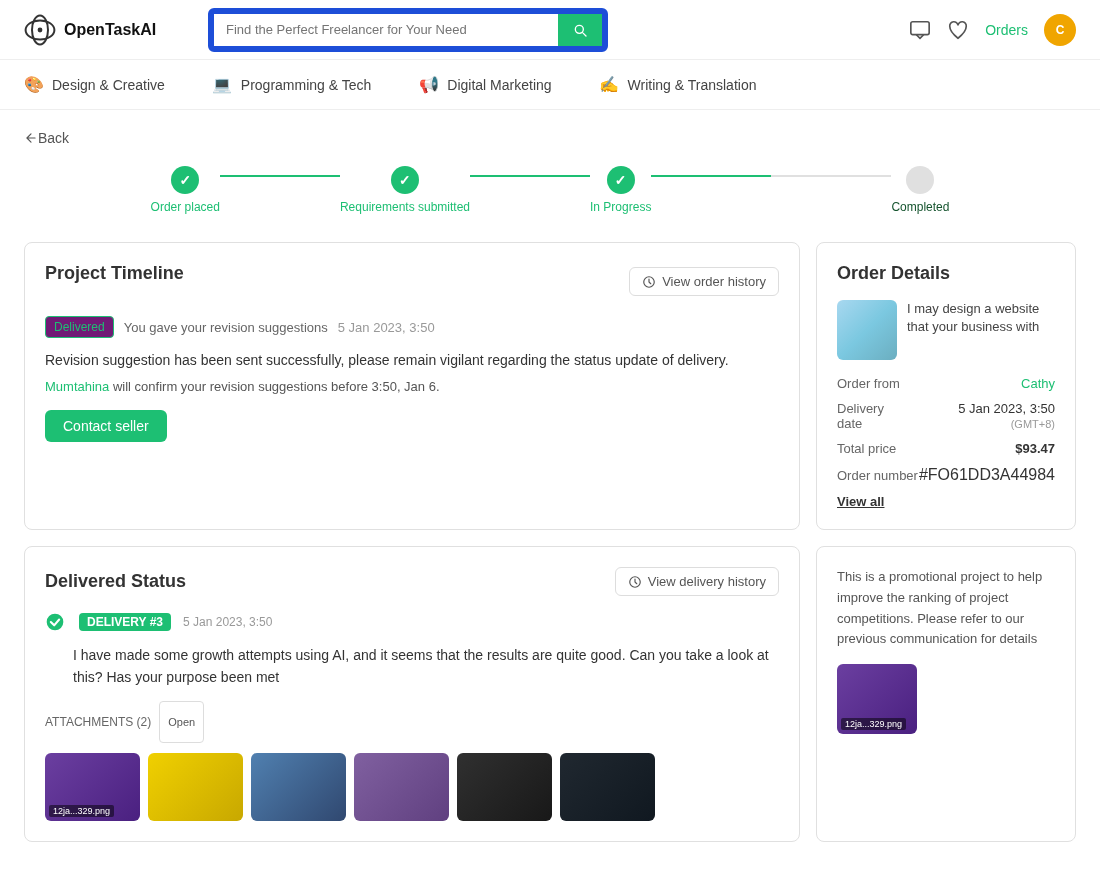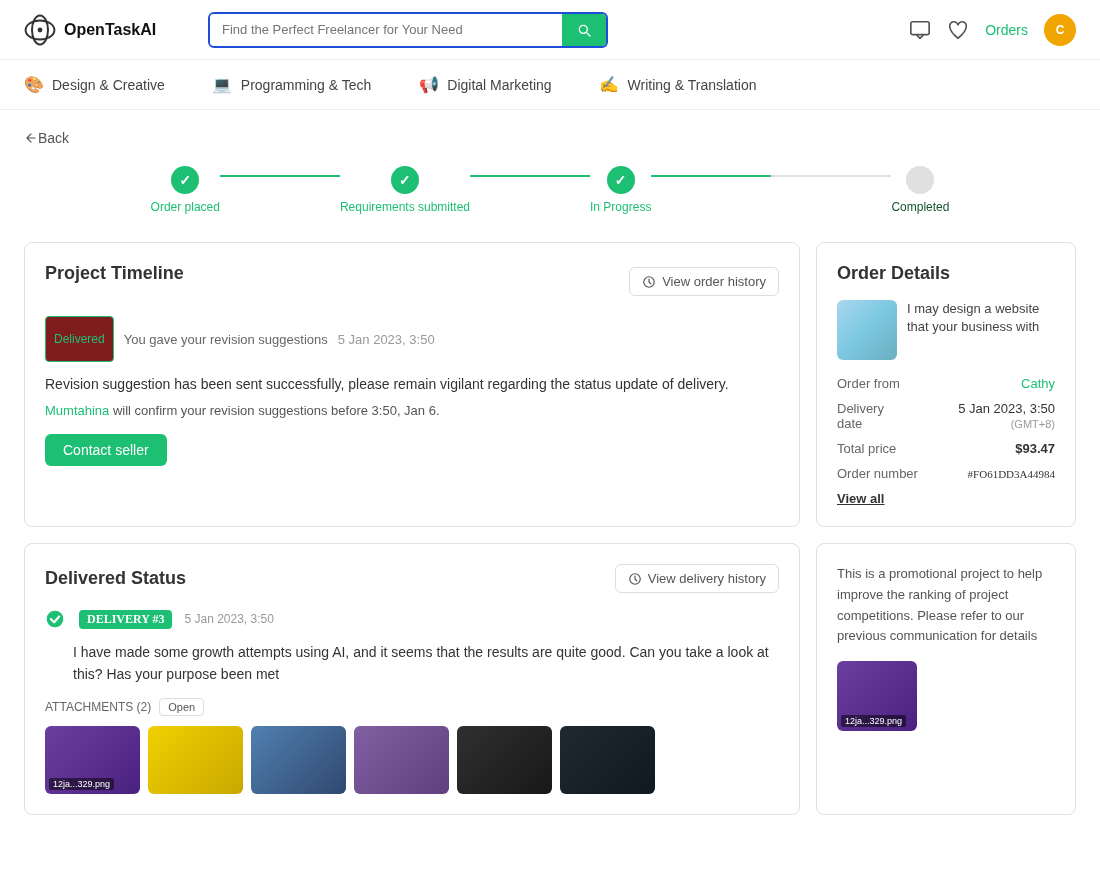--- a/index.html
+++ b/index.html
@@ -2,21 +2,21 @@
 <html><head>
   <meta charset="utf-8">
   <style>
     * { box-sizing: border-box; margin: 0; padding: 0; }
     body { font-family: -apple-system, BlinkMacSystemFont, 'Segoe UI', sans-serif; background: #fff; color: #333; font-size: 14px; }
 
     
     .header { display: flex; align-items: center; padding: 0 24px; height: 60px; border-bottom: 1px solid #eee; position: sticky; top: 0; background: #fff; z-index: 100; }
     .logo-area { display: flex; align-items: center; gap: 8px; text-decoration: none; color: #111; font-weight: 700; font-size: 16px; min-width: 160px; }
     .logo-icon { width: 32px; height: 32px; }
-    .search-bar { flex: 1; max-width: 400px; margin: 0 24px; display: flex; align-items: center; border: 2px solid #1d4ed8; border-radius: 6px; overflow: hidden; }
+    .search-bar { flex: 1; max-width: 400px; margin: 0 24px; display: flex; align-items: center; border: 6px solid #1d4ed8; border-radius: 6px; overflow: hidden; }
     .search-bar input { flex: 1; border: none; outline: none; padding: 8px 12px; font-size: 13px; color: #555; }
     .search-btn { background: #1dbf73; border: none; cursor: pointer; padding: 8px 14px; display: flex; align-items: center; justify-content: center; }
     .search-btn svg { width: 16px; height: 16px; fill: white; }
     .header-right { margin-left: auto; display: flex; align-items: center; gap: 16px; }
     .header-icon { cursor: pointer; color: #555; display: flex; align-items: center; }
     .orders-link { color: #1dbf73; font-weight: 500; cursor: pointer; text-decoration: none; }
     .avatar { width: 32px; height: 32px; border-radius: 50%; background: #f0a500; display: flex; align-items: center; justify-content: center; font-size: 12px; font-weight: 600; color: white; cursor: pointer; }
 
     
     .nav-cats { display: flex; align-items: center; padding: 0 24px; height: 50px; border-bottom: 1px solid #eee; gap: 48px; overflow-x: auto; }
@@ -45,47 +45,47 @@
     .two-col { display: grid; grid-template-columns: 1fr 260px; gap: 16px; margin-bottom: 16px; }
 
     
     .card { border: 1px solid #e0e0e0; border-radius: 8px; padding: 20px; background: white; }
 
     
     .card-title { font-size: 18px; font-weight: 600; margin-bottom: 16px; }
     .card-header { display: flex; justify-content: space-between; align-items: center; margin-bottom: 16px; }
     .view-history-btn { display: flex; align-items: center; gap: 6px; background: none; border: 1px solid #ddd; border-radius: 6px; padding: 6px 12px; cursor: pointer; font-size: 13px; color: #555; text-align: right; }
     .status-badges { display: flex; align-items: center; gap: 10px; margin-bottom: 12px; }
-    .badge-delivered { background: #7f1d1d; color: #1dbf73; border: 1px solid #1dbf73; border-radius: 4px; padding: 15px 8px; font-size: 12px; font-weight: 500; }
+    .badge-delivered { background: #701a75; color: #1dbf73; border: 1px solid #1dbf73; border-radius: 4px; padding: 3px 8px; font-size: 12px; font-weight: 500; }
     .revision-note { font-size: 13px; color: #666; }
     .revision-text { font-size: 14px; color: #333; margin-bottom: 8px; line-height: 1.5; }
     .seller-name { color: #1dbf73; cursor: pointer; font-weight: 500; }
     .confirm-text { color: #555; font-size: 13px; }
     .contact-btn { background: #1dbf73; color: white; border: none; border-radius: 6px; padding: 8px 18px; cursor: pointer; font-size: 14px; font-weight: 500; margin-top: 16px; display: inline-block; }
 
     
     .order-thumb { display: flex; align-items: flex-start; gap: 10px; margin-bottom: 16px; }
     .order-thumb-placeholder { width: 60px; height: 60px; border-radius: 6px; background: linear-gradient(135deg, #a8d8f0 0%, #7bc8e0 50%, #6baec0 100%); flex-shrink: 0; }
     .order-thumb-text { font-size: 13px; color: #444; line-height: 1.4; }
     .order-detail-row { display: flex; justify-content: space-between; align-items: baseline; margin-bottom: 10px; font-size: 13px; }
     .od-label { color: #666; }
     .od-value { color: #333; font-weight: 500; text-align: right; }
     .od-value.green { color: #1dbf73; }
     .od-value.price { color: #333; font-weight: 600; }
-    .od-value.order-num { font-size: 11px; font-family: Liberation Serif, serif; }
+    .od-value.order-num { font-size: 16px; }
     .view-all-link { color: #333; font-weight: 600; text-decoration: underline; cursor: pointer; font-size: 13px; display: block; margin-top: 4px; }
 
     
     .delivery-header { display: flex; justify-content: space-between; align-items: center; margin-bottom: 16px; }
     .delivery-badge { display: flex; align-items: center; gap: 6px; }
     .delivery-num-badge { background: #1dbf73; color: white; border-radius: 4px; padding: 2px 8px; font-size: 12px; font-weight: 600; }
     .delivery-date { color: #999; font-size: 12px; margin-left: 6px; }
     .delivery-text { font-size: 14px; color: #333; line-height: 1.6; margin-bottom: 12px; margin-left: 28px; }
     .attachments-label { font-size: 12px; color: #666; display: flex; align-items: center; gap: 8px; margin-bottom: 10px; }
-    .open-badge { border: 1px solid #ddd; border-radius: 4px; padding: 2px 8px; font-size: 11px; color: #555; cursor: pointer; }
+    .open-badge { border: 1px solid #ddd; border-radius: 4px; padding: 14px 8px; font-size: 11px; color: #555; cursor: pointer; }
     .thumbnails { display: flex; gap: 8px; flex-wrap: wrap; }
     .thumb { width: 95px; height: 68px; border-radius: 6px; overflow: hidden; position: relative; cursor: pointer; }
     .thumb-label { font-size: 9px; color: white; background: rgba(0,0,0,0.5); padding: 1px 4px; border-radius: 2px; position: absolute; bottom: 4px; left: 4px; }
     .thumb-1 { background: linear-gradient(135deg, #6b3fa0 0%, #4a2080 100%); }
     .thumb-2 { background: linear-gradient(135deg, #f0d000 0%, #c8a800 100%); }
     .thumb-3 { background: linear-gradient(135deg, #5080b0 0%, #304870 100%); }
     .thumb-4 { background: linear-gradient(135deg, #8060a0 0%, #604080 100%); }
     .thumb-5 { background: linear-gradient(135deg, #303030 0%, #181818 100%); }
     .thumb-6 { background: linear-gradient(135deg, #202830 0%, #101820 100%); }
 
@@ -265,21 +265,21 @@
               <path d="M12 7v5l3 3" stroke="#555" stroke-width="2" stroke-linecap="round"></path>
             </svg>
           <span>View delivery history</span>
         </button>
       </div>
       <div class="delivery-badge" style="margin-bottom:12px;display:flex;align-items:center;">
         <svg width="20" height="20" viewBox="0 0 24 24" fill="none">
             <circle cx="12" cy="12" r="10" fill="#1dbf73"></circle>
             <path d="M7 12l4 4 6-7" stroke="white" stroke-width="2.5" stroke-linecap="round" stroke-linejoin="round"></path>
           </svg>
-        <span class="delivery-num-badge" style="margin-left:8px;font-family:Liberation Serif, serif;">DELIVERY #3</span>
+        <span class="delivery-num-badge" style="margin-left:8px;">DELIVERY #3</span>
         <span class="delivery-date">5 Jan 2023, 3:50</span>
       </div>
       <p class="delivery-text">I have made some growth attempts using AI, and it seems that the results are quite good. Can you take a look at this? Has your purpose been met</p>
       <div class="attachments-label">
         <span>ATTACHMENTS (2)</span>
         <span class="open-badge">Open</span>
       </div>
       <div class="thumbnails">
         <div class="thumb thumb-1">
           <span class="thumb-label">12ja...329.png</span>

